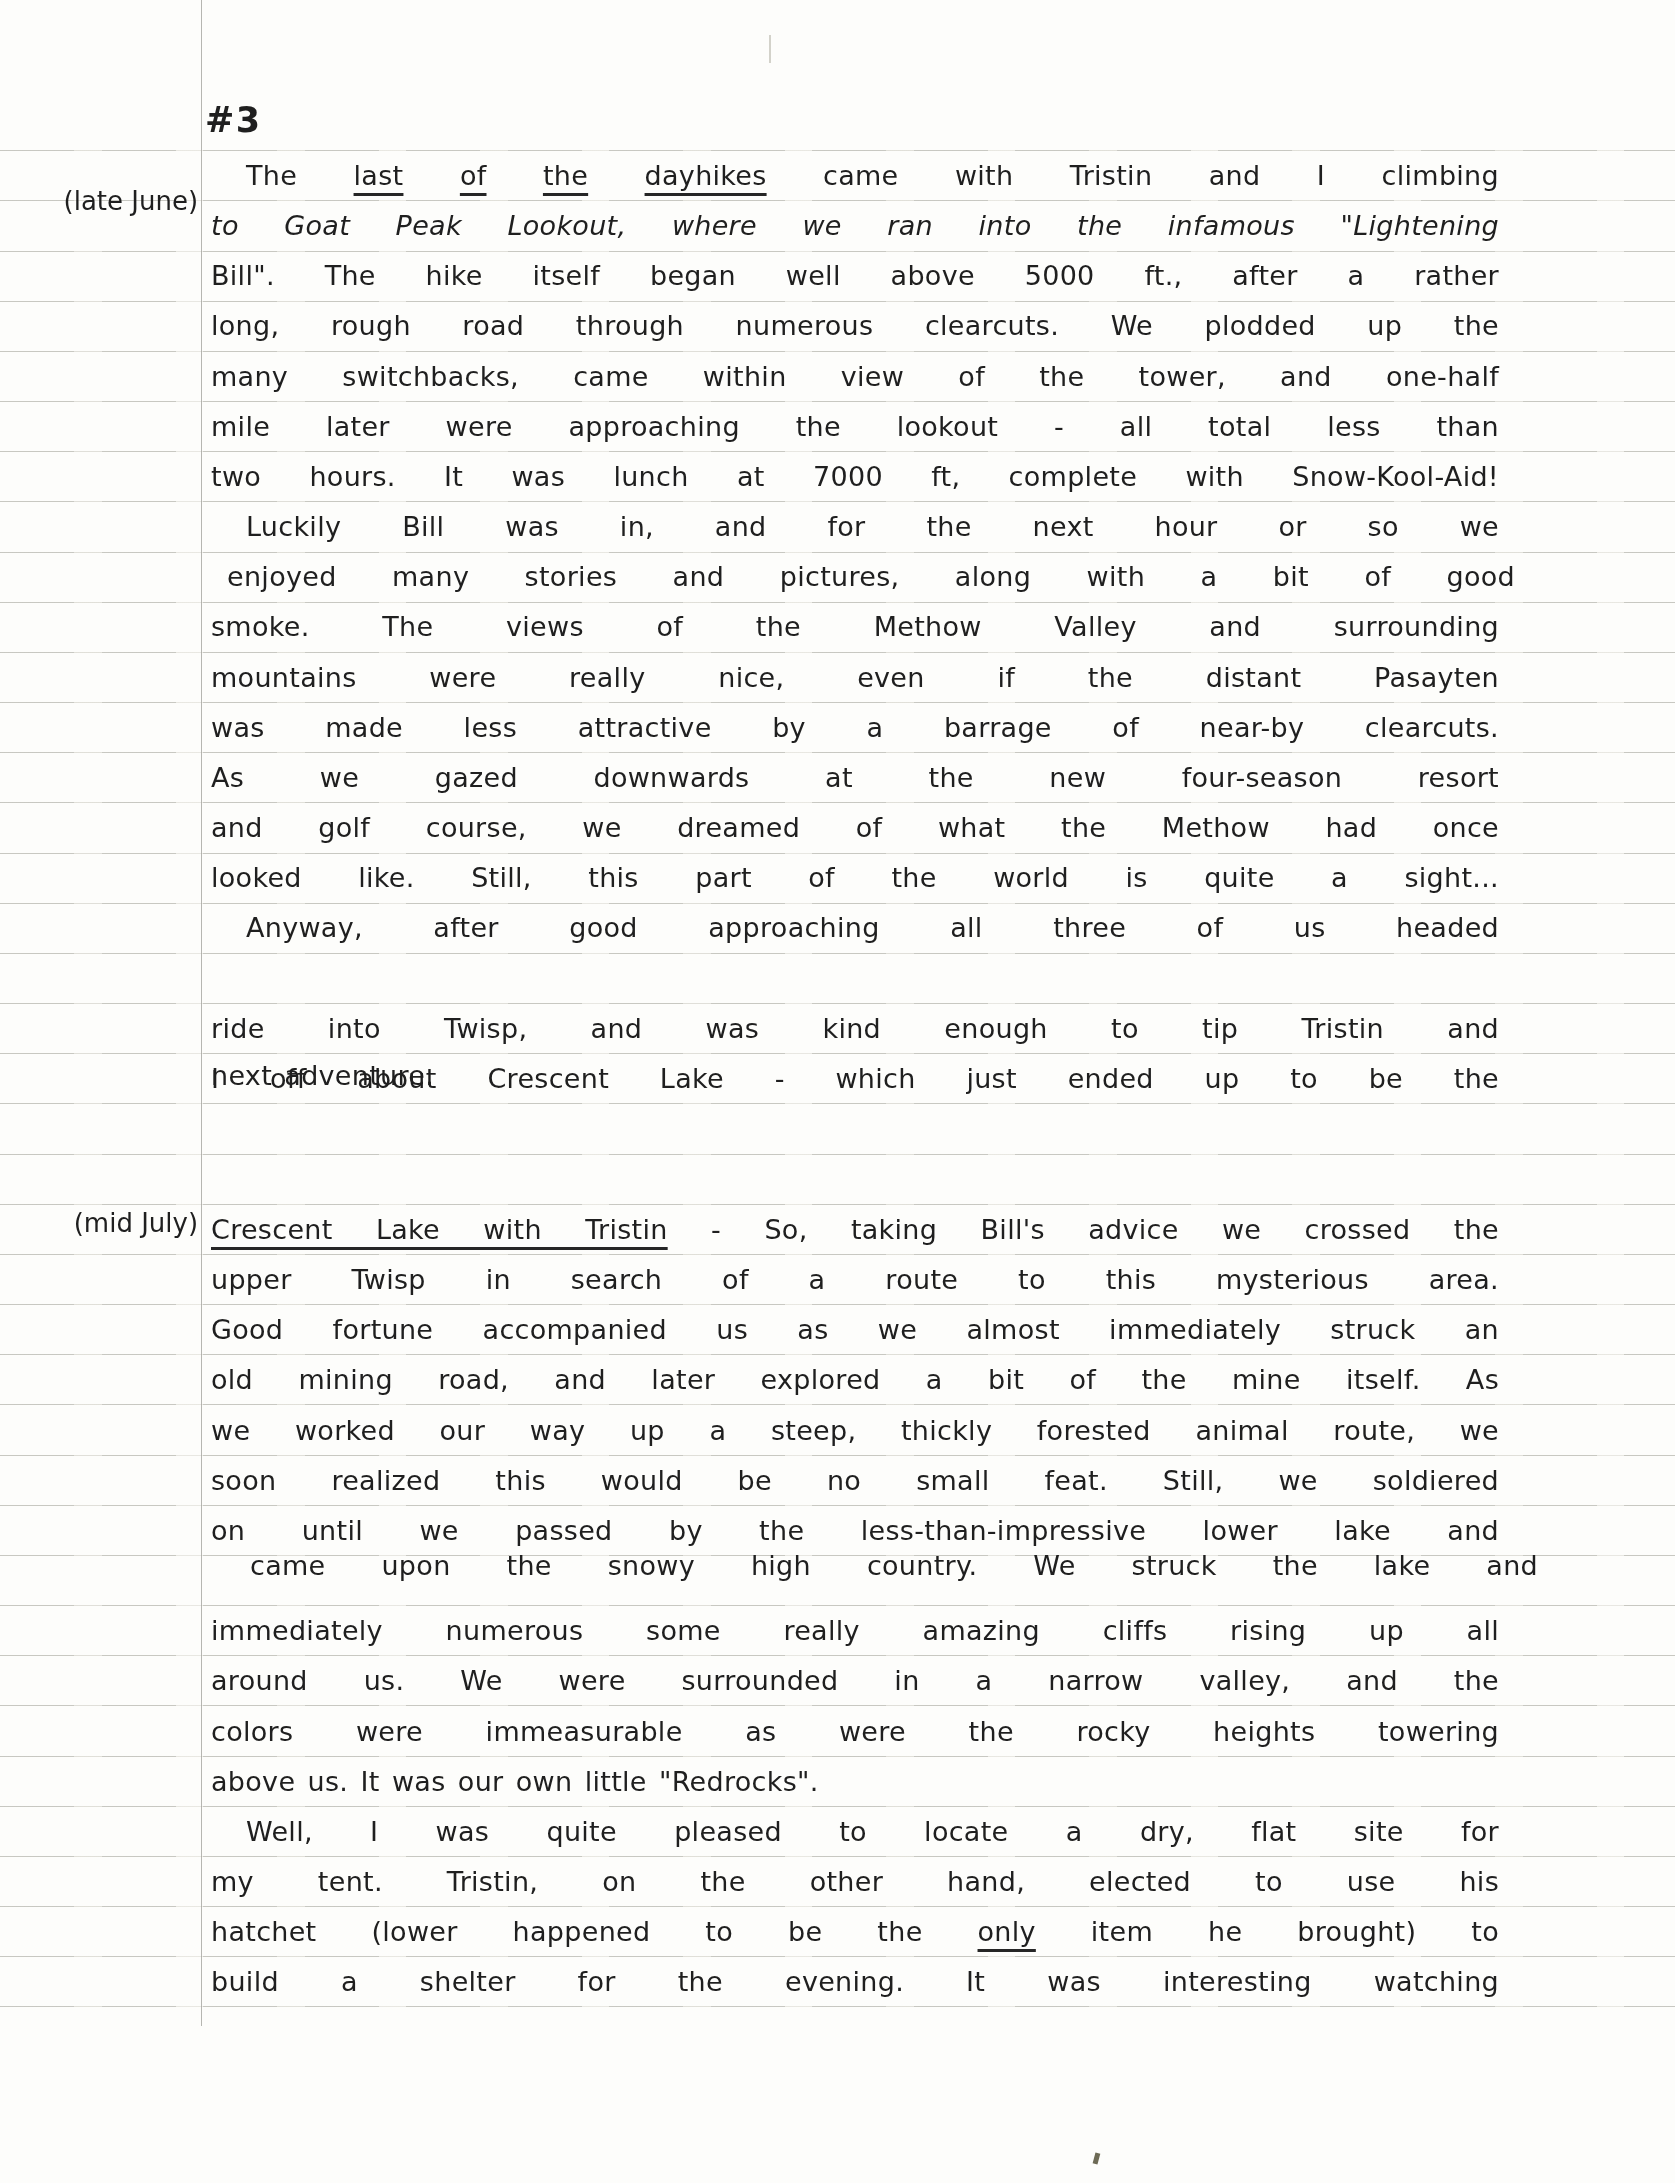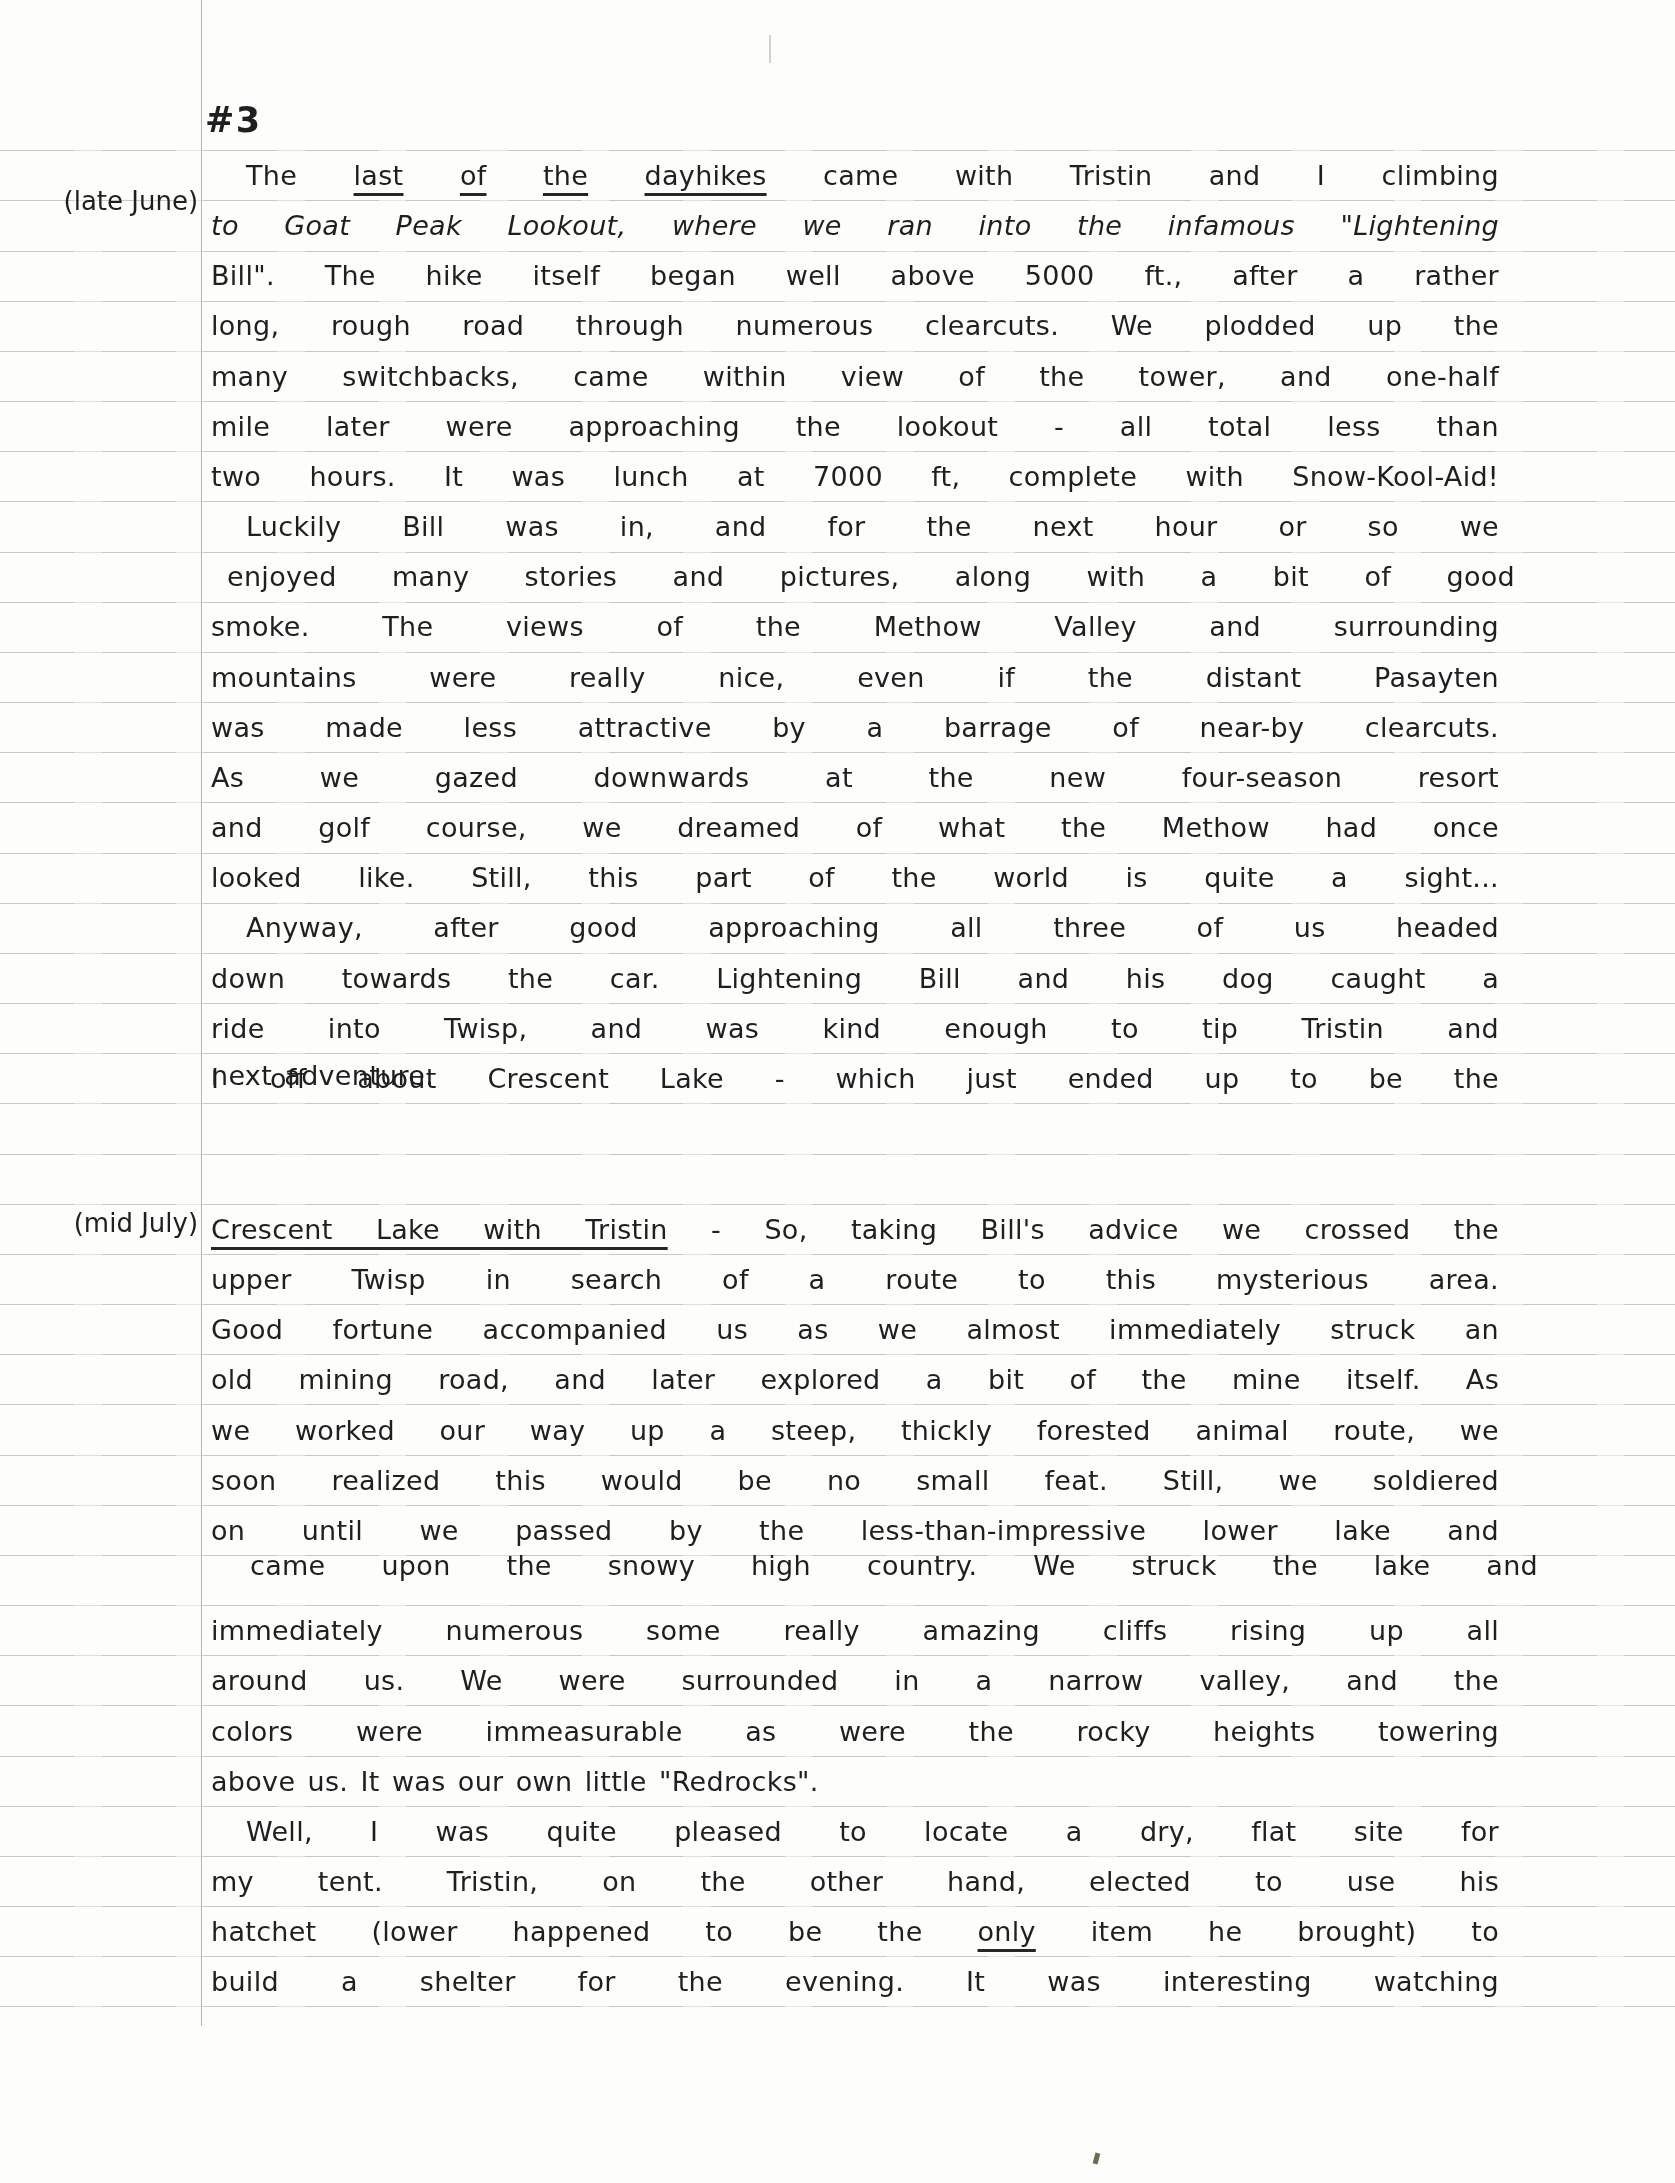--- a/index.html
+++ b/index.html
@@ -123,21 +123,20 @@
       <div class="jline" style="top: 301px;"><span>two hours. It was lunch at 7000 ft, complete with Snow-Kool-Aid!</span></div>
       <div class="jline ind" style="top: 351px;"><span>Luckily Bill was in, and for the next hour or so we</span></div>
       <div class="jline" style="top: 401px; margin-left: 16px;"><span>enjoyed many stories and pictures, along with a bit of good</span></div>
       <div class="jline" style="top: 451px;"><span>smoke. The views of the Methow Valley and surrounding</span></div>
       <div class="jline" style="top: 502px;"><span>mountains were really nice, even if the distant Pasayten</span></div>
       <div class="jline" style="top: 552px;"><span>was made less attractive by a barrage of near-by clearcuts.</span></div>
       <div class="jline" style="top: 602px;"><span>As we gazed downwards at the new four-season resort</span></div>
       <div class="jline" style="top: 652px;"><span>and golf course, we dreamed of what the Methow had once</span></div>
       <div class="jline" style="top: 702px;"><span>looked like. Still, this part of the world is quite a sight...</span></div>
       <div class="jline ind" style="top: 752px;"><span>Anyway, after good approaching all three of us headed</span></div>
-      <div class="jline" style="top: 803px;"><span>down towards the car. Lightening Bill and his dog caught a</span></div>
       <div class="jline" style="top: 853px;"><span>ride into Twisp, and was kind enough to tip Tristin and</span></div>
       <div class="jline" style="top: 903px;"><span>I off about Crescent Lake - which just ended up to be the</span></div>
       <div class="jline short" style="top: 900px;"><span>next adventure.</span></div>
     </div>
   <div class="section s1">
       <div class="jline" style="top: 0px;"><span class="u">Crescent Lake with Tristin</span><span> - So, taking Bill's advice we crossed the</span></div>
       <div class="jline" style="top: 50px;"><span>upper Twisp in search of a route to this mysterious area.</span></div>
       <div class="jline" style="top: 100px;"><span>Good fortune accompanied us as we almost immediately struck an</span></div>
       <div class="jline" style="top: 150px;"><span>old mining road, and later explored a bit of the mine itself. As</span></div>
       <div class="jline" style="top: 201px;"><span>we worked our way up a steep, thickly forested animal route, we</span></div>

